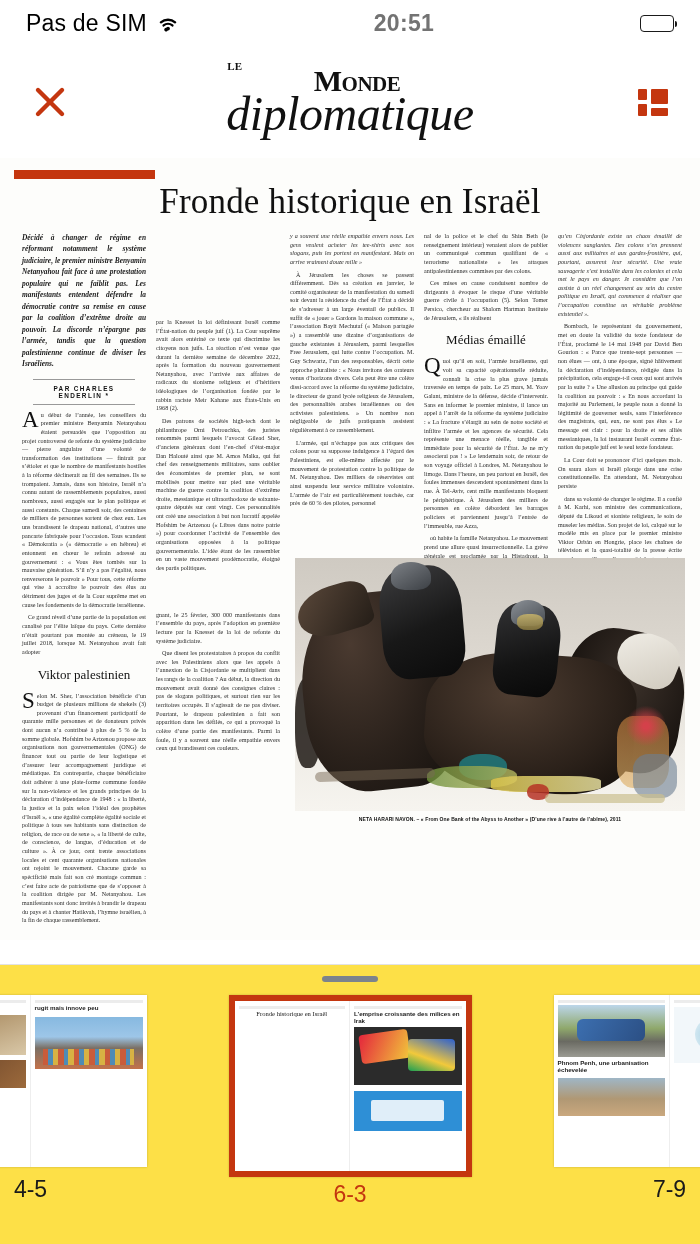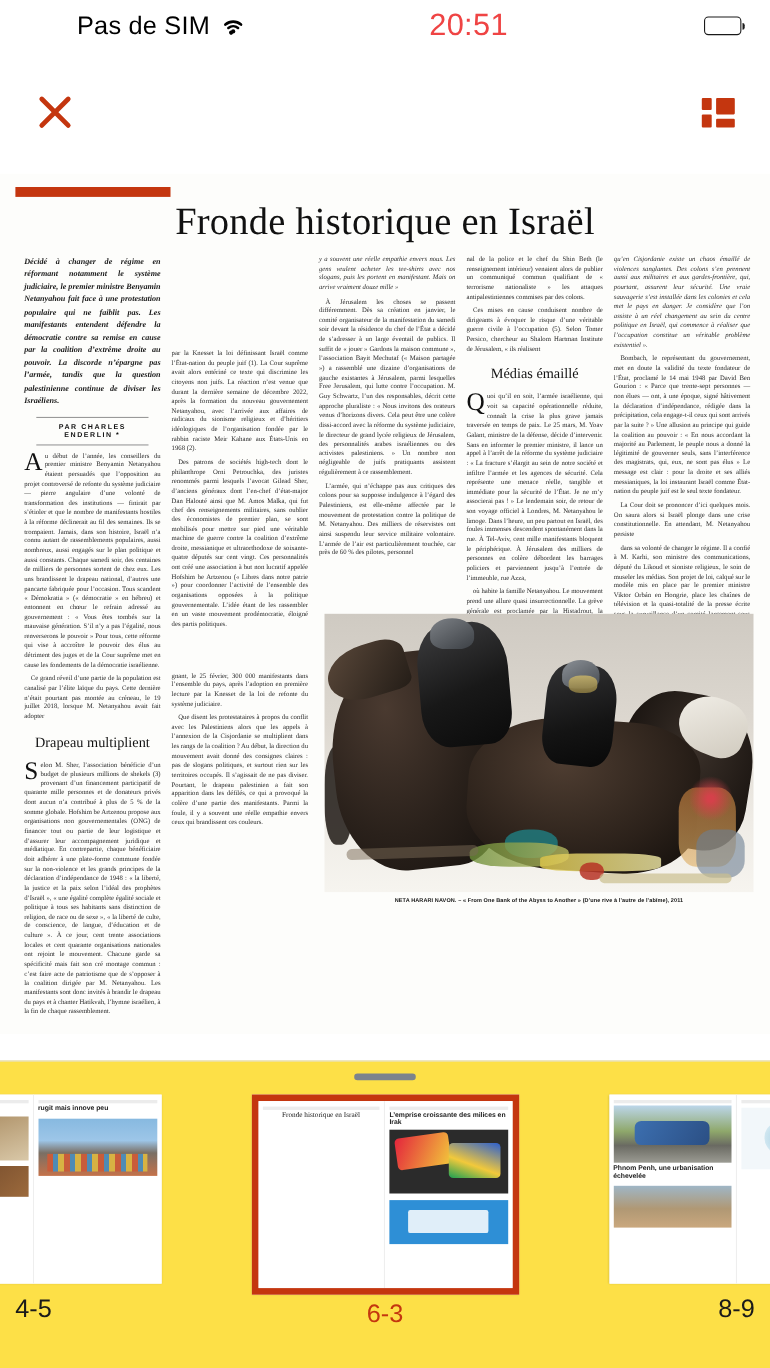--- a/index.html
+++ b/index.html
@@ -11,23 +11,23 @@
   }
   .screen { position: relative; width: 700px; height: 1244px; background: #fff; }
 
   
   .statusbar {
     position: absolute; top: 0; left: 0; width: 700px; height: 46px;
     display: flex; align-items: center; padding: 0 26px;
     background: #ffffff;
   }
   .sb-left { display: flex; align-items: center; gap: 9px; flex: 0 0 auto; }
-  .sb-carrier { font-size: 23px; font-weight: 500; color: #000; letter-spacing: .2px; margin-left: 44px; }
+  .sb-carrier { font-size: 23px; font-weight: 500; color: #000; letter-spacing: .2px; }
   .sb-center { flex: 1; text-align: center; }
-  .sb-time { font-size: 28px; font-weight: 400; color: #ef4444; letter-spacing: .3px; position: relative; left: -6px;}
+  .sb-time { font-size: 23px; font-weight: 700; color: #737373; letter-spacing: .3px; position: relative; left: -6px;}
   .sb-right { display: flex; align-items: center; gap: 8px; flex: 0 0 auto; }
   .wifi-icon svg { display: block; }
   .battery {
     width: 34px; height: 17px; border: 1.8px solid #1a1a1a; border-radius: 4px;
     position: relative; padding: 2px;
   }
   .battery::after {
     content: ""; position: absolute; right: -4px; top: 5px;
     width: 2.4px; height: 6px; background: #1a1a1a; border-radius: 0 2px 2px 0;
   }
@@ -290,20 +290,27 @@
   </div>
 
   <div class="appheader">
     <div class="close-btn">
       <svg width="34" height="34" viewBox="0 0 34 34">
         <line x1="5" y1="5" x2="29" y2="29" stroke="#C4360F" stroke-width="4.4" stroke-linecap="round"></line>
         <line x1="29" y1="5" x2="5" y2="29" stroke="#C4360F" stroke-width="4.4" stroke-linecap="round"></line>
       </svg>
     </div>
 
+    <div class="masthead">
+      <span class="mh-row1">
+        <span class="mh-le">LE</span>
+        <span class="mh-main">Monde</span>
+      </span>
+      <span class="mh-row2">diplomatique</span>
+    </div>
 
     <div class="grid-btn">
       <span class="grid-icon">
         <i class="gi-a"></i>
           <i class="gi-b"></i>
           <i class="gi-c"></i>
           <i class="gi-d"></i>
       </span>
     </div>
   </div>
@@ -314,21 +321,21 @@
 
     <div class="cols">
 
       <div class="col">
         <div class="chapeau">Décidé à changer de régime en réformant notamment le système judiciaire, le premier ministre Benyamin Netanyahou fait face à une protestation populaire qui ne faiblit pas. Les manifestants entendent défendre la démocratie contre sa remise en cause par la coalition d’extrême droite au pouvoir. La discorde n’épargne pas l’armée, tandis que la question palestinienne continue de diviser les Israéliens.</div>
         <div class="byline">PAR CHARLES ENDERLIN *</div>
         <div class="body-text">
           <p class="dropcap noindent">Au début de l’année, les conseillers du premier ministre Benyamin Netanyahou étaient persuadés que l’opposition au projet controversé de refonte du système judiciaire — pierre angulaire d’une volonté de transformation des institutions — finirait par s’étioler et que le nombre de manifestants hostiles à la réforme déclinerait au fil des semaines. Ils se trompaient. Jamais, dans son histoire, Israël n’a connu autant de rassemblements populaires, aussi nombreux, aussi engagés sur le plan politique et aussi constants. Chaque samedi soir, des centaines de milliers de personnes sortent de chez eux. Les uns brandissent le drapeau national, d’autres une pancarte fabriquée pour l’occasion. Tous scandent « Démokratia » (« démocratie » en hébreu) et entonnent en chœur le refrain adressé au gouvernement : « Vous êtes tombés sur la mauvaise génération. S’il n’y a pas l’égalité, nous renverserons le pouvoir » Pour tous, cette réforme qui vise à accroître le pouvoir des élus au détriment des juges et de la Cour suprême met en cause les fondements de la démocratie israélienne.</p>
           <p>Ce grand réveil d’une partie de la population est canalisé par l’élite laïque du pays. Cette dernière n’était pourtant pas montée au créneau, le 19 juillet 2018, lorsque M. Netanyahou avait fait adopter</p>
         </div>
-        <div class="subhead">Drapeau multiplient</div>
+        <div class="subhead">Viktor palestinien</div>
         <div class="body-text">
           <p class="dropcap noindent">Selon M. Sher, l’association bénéficie d’un budget de plusieurs millions de shekels (3) provenant d’un financement participatif de quarante mille personnes et de donateurs privés dont aucun n’a contribué à plus de 5 % de la somme globale. Hofshim be Artzenou propose aux organisations non gouvernementales (ONG) de financer tout ou partie de leur logistique et d’assurer leur accompagnement juridique et médiatique. En contrepartie, chaque bénéficiaire doit adhérer à une plate-forme commune fondée sur la non-violence et les grands principes de la déclaration d’indépendance de 1948 : « la liberté, la justice et la paix selon l’idéal des prophètes d’Israël », « une égalité complète égalité sociale et politique à tous ses habitants sans distinction de religion, de race ou de sexe », « la liberté de culte, de conscience, de langue, d’éducation et de culture ». À ce jour, cent trente associations locales et cent quarante organisations nationales ont rejoint le mouvement. Chacune garde sa spécificité mais fait son cré montage commun : c’est faire acte de patriotisme que de s’opposer à la coalition dirigée par M. Netanyahou. Les manifestants sont donc invités à brandir le drapeau du pays et à chanter Hatikvah, l’hymne israélien, à la fin de chaque rassemblement.</p>
         </div>
       </div>
 
       <div class="col">
         <div class="body-text" style="margin-top:86px">
           <p class="noindent">par la Knesset la loi définissant Israël comme l’État-nation du peuple juif (1). La Cour suprême avait alors entériné ce texte qui discrimine les citoyens non juifs. La réaction n’est venue que durant la dernière semaine de décembre 2022, après la formation du nouveau gouvernement Netanyahou, avec l’arrivée aux affaires de radicaux du sionisme religieux et d’héritiers idéologiques de l’organisation fondée par le rabbin raciste Meir Kahane aux États-Unis en 1968 (2).</p>
           <p>Des patrons de sociétés high-tech dont le philanthrope Orni Petrouchka, des juristes renommés parmi lesquels l’avocat Gilead Sher, d’anciens généraux dont l’en-chef d’état-major Dan Halouté ainsi que M. Amos Malka, qui fut chef des renseignements militaires, sans oublier des économistes de premier plan, se sont mobilisés pour mettre sur pied une véritable machine de guerre contre la coalition d’extrême droite, messianique et ultraorthodoxe de soixante-quatre députés sur cent vingt. Ces personnalités ont créé une association à but non lucratif appelée Hofshim be Artzenou (« Libres dans notre patrie ») pour coordonner l’activité de l’ensemble des organisations opposées à la politique gouvernementale. L’idée étant de les rassembler en un vaste mouvement prodémocratie, éloigné des partis politiques.</p>
         </div>
@@ -486,19 +493,19 @@
               <div class="tp-col"><span class="tline"></span><span class="tline"></span><span class="tline m"></span><span class="tline"></span><span class="tline s"></span><span class="tline"></span><span class="tline"></span><span class="tline"></span><span class="tline m"></span></div>
               <div class="tp-col"><span class="tline"></span><span class="tline m"></span><span class="tline"></span><span class="tline"></span><span class="tline s"></span><span class="tline"></span><span class="tline"></span><span class="tline"></span><span class="tline"></span></div>
             </div>
             <div class="timg map"></div>
             <div class="tp-cols">
               <div class="tp-col"><span class="tline"></span><span class="tline s"></span><span class="tline"></span><span class="tline"></span><span class="tline m"></span><span class="tline"></span><span class="tline"></span><span class="tline"></span><span class="tline s"></span><span class="tline"></span></div>
               <div class="tp-col"><span class="tline m"></span><span class="tline"></span><span class="tline"></span><span class="tline s"></span><span class="tline"></span><span class="tline"></span><span class="tline m"></span><span class="tline"></span><span class="tline"></span><span class="tline"></span></div>
             </div>
           </div>
         </div>
-        <div class="page-label">8-9</div>
+        <div class="page-label">7-9</div>
       </div>
 
     </div>
   </div>
 
 </div>
 
 </body></html>

